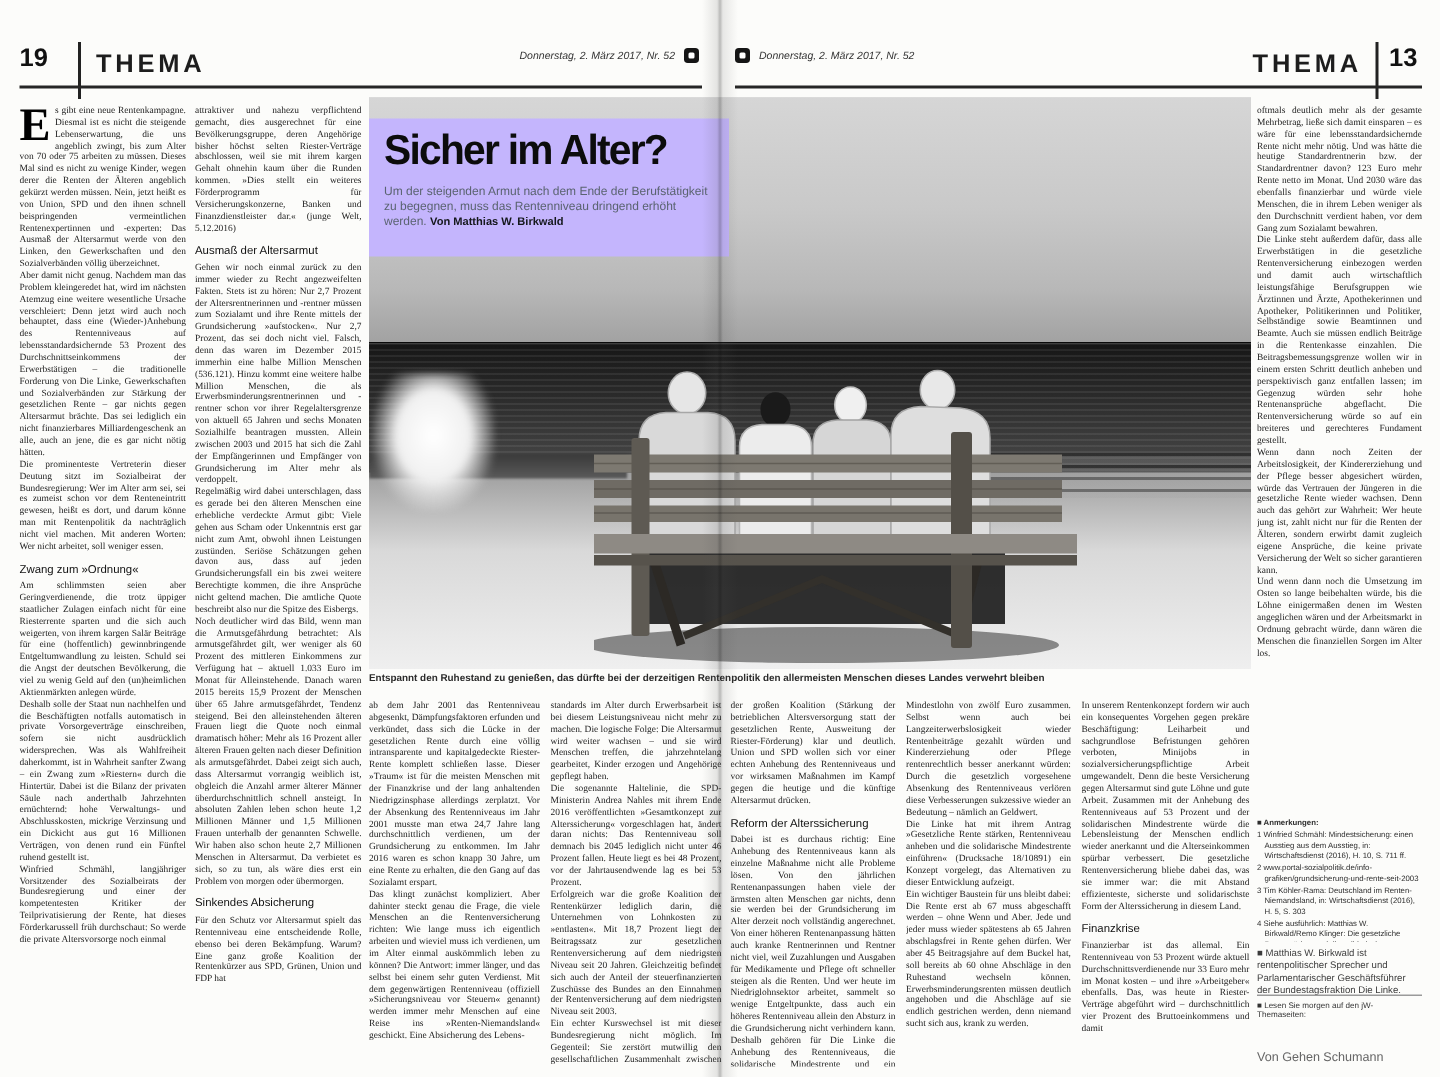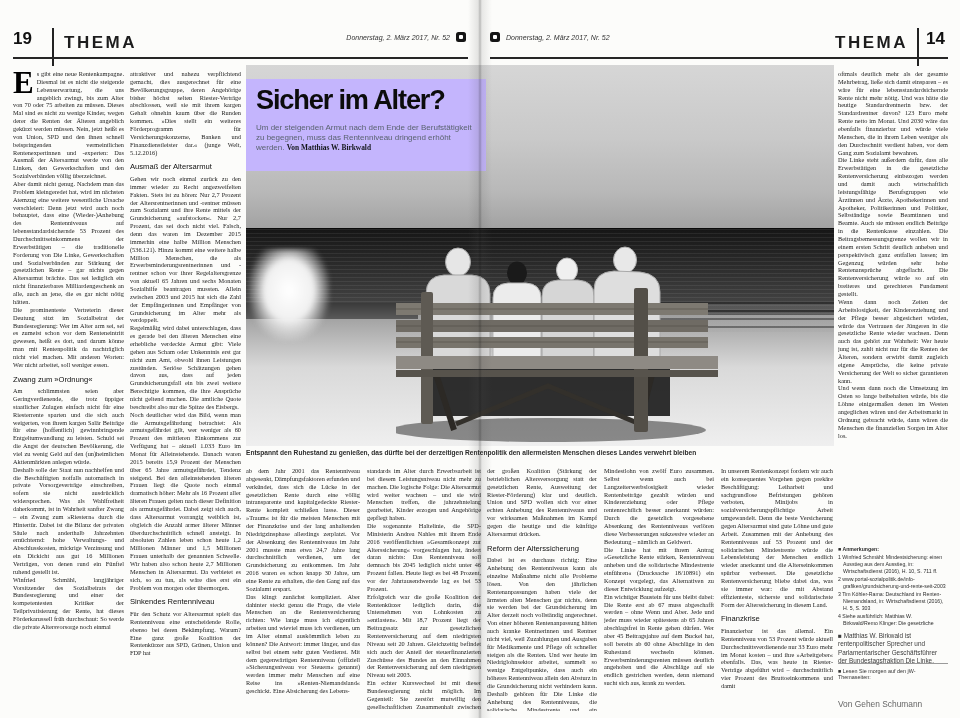--- a/index.html
+++ b/index.html
@@ -18,21 +18,21 @@
   
   .col{position:absolute;font-size:6.3px;line-height:1.25;text-align:justify;color:#1b1b1b;overflow:hidden;hyphens:auto;}
   .block{white-space:pre-line;}
   .colhead{font-family:"Liberation Sans",sans-serif;font-weight:normal;font-size:7.6px;color:#111;margin:6px 0 3px;}
   .dropcap::first-letter{float:left;font-size:31px;line-height:24px;padding:1px 3px 0 0;font-weight:bold;color:#000;}
 
   
   .hlbox{position:absolute;left:246px;top:79px;width:240px;height:92px;background:#c4b5fd;z-index:3;box-sizing:border-box;padding:5px 8px 0 10px;}
   .headline{font-family:"Liberation Sans",sans-serif;font-weight:900;font-size:28px;letter-spacing:-1.2px;color:#0c0c0c;margin:0;transform:scaleX(.97);transform-origin:0 50%;white-space:nowrap;}
   .deck{font-family:"Liberation Sans",sans-serif;font-size:8px;line-height:1.22;color:#5a6370;margin-top:7px;width:218px;}
-  .byline{font-weight:bold;color:#14171b;font-size:7.4px;font-family:Liberation Serif, serif;}
+  .byline{font-weight:bold;color:#14171b;font-size:7.4px;}
 
   
   .photo{position:absolute;left:246px;top:65px;width:588px;height:381px;overflow:hidden;background:#bbb;z-index:1;}
   .sky{position:absolute;left:0;top:0;width:588px;height:163px;background:linear-gradient(#d6d6d6,#c9c9c9 45%,#b8b8b8 78%,#a2a2a2);}
   .sea{position:absolute;left:0;top:163px;width:588px;height:87px;background:linear-gradient(#161616,#2d2d2d 45%,#4a4a4a);border-top:1px solid #0b0b0b;}
   .sea::after{content:"";position:absolute;inset:0;background:repeating-linear-gradient(180deg,rgba(255,255,255,.07) 0 1px,transparent 1px 4px);}
   .pavement{position:absolute;left:0;top:250px;width:588px;height:131px;background:linear-gradient(#9f9f9f,#d9d9d9 40%,#efefef);}
   .seawall{position:absolute;left:0;top:238px;width:172px;height:16px;background:linear-gradient(#3a3a3a,#5a5a5a);filter:blur(.6px);}
   .railing{position:absolute;left:406px;top:237px;width:182px;height:30px;background:repeating-linear-gradient(180deg,rgba(25,25,25,.55) 0 2px,rgba(160,160,160,.25) 2px 8px);opacity:.8;}
   .splash{position:absolute;left:2px;top:184px;width:82px;height:92px;background:radial-gradient(ellipse at 50% 45%,#ffffff 0%,#f0f0f0 42%,rgba(220,220,220,0) 74%);filter:blur(2px);}
@@ -62,21 +62,21 @@
   <span class="hbar" style="left:52px;top:28px;"></span>
   <span class="sect" style="left:64px;top:33px;">THEMA</span>
   <span class="date" style="left:290px;top:34px;width:160px;text-align:right;">Donnerstag, 2. März 2017, Nr. 52</span>
   <span class="logo" style="left:456px;top:32px;"></span>
   <div class="rule" style="left:13px;top:57px;width:455px;"></div>
 
   <span class="logo" style="left:490px;top:32px;"></span>
   <span class="date" style="left:506px;top:34px;">Donnerstag, 2. März 2017, Nr. 52</span>
   <span class="sect" style="left:790px;top:33px;width:118px;text-align:right;">THEMA</span>
   <span class="hbar" style="left:917px;top:28px;"></span>
-  <span class="pnum" style="left:926px;top:29px;">14</span>
+  <span class="pnum" style="left:926px;top:29px;">13</span>
   <div class="rule" style="left:490px;top:57px;width:458px;"></div>
 
   <div class="photo">
     <div class="sky"></div>
     <div class="sea"></div>
     <div class="pavement"></div>
     <div class="seawall"></div>
     <div class="railing"></div>
     <div class="splash"></div>
     <svg class="benchsvg" viewBox="0 0 322 200">
@@ -122,21 +122,21 @@
     <div class="block">Am schlimmsten seien aber Geringverdienende, die trotz üppiger staatlicher Zulagen einfach nicht für eine Riesterrente sparten und die sich auch weigerten, von ihrem kargen Salär Beiträge für eine (hoffentlich) gewinnbringende Entgeltumwandlung zu leisten. Schuld sei die Angst der deutschen Bevölkerung, die viel zu wenig Geld auf den (un)heimlichen Aktienmärkten anlegen würde.
 Deshalb solle der Staat nun nachhelfen und die Beschäftigten notfalls automatisch in private Vorsorgeverträge einschreiben, sofern sie nicht ausdrücklich widersprechen. Was als Wahlfreiheit daherkommt, ist in Wahrheit sanfter Zwang – ein Zwang zum »Riestern« durch die Hintertür. Dabei ist die Bilanz der privaten Säule nach anderthalb Jahrzehnten ernüchternd: hohe Verwaltungs- und Abschlusskosten, mickrige Verzinsung und ein Dickicht aus gut 16 Millionen Verträgen, von denen rund ein Fünftel ruhend gestellt ist.
 Winfried Schmähl, langjähriger Vorsitzender des Sozialbeirats der Bundesregierung und einer der kompetentesten Kritiker der Teilprivatisierung der Rente, hat dieses Förderkarussell früh durchschaut: So werde die private Altersvorsorge noch einmal</div>
   </div>
   <div class="col" style="left:130px;top:70px;width:111px;height:641px;">
     <div class="block">attraktiver und nahezu verpflichtend gemacht, dies ausgerechnet für eine Bevölkerungsgruppe, deren Angehörige bisher höchst selten Riester-Verträge abschlossen, weil sie mit ihrem kargen Gehalt ohnehin kaum über die Runden kommen. »Dies stellt ein weiteres Förderprogramm für Versicherungskonzerne, Banken und Finanzdienstleister dar.« (junge Welt, 5.12.2016)</div>
     <div class="colhead">Ausmaß der Altersarmut</div>
     <div class="block">Gehen wir noch einmal zurück zu den immer wieder zu Recht angezweifelten Fakten. Stets ist zu hören: Nur 2,7 Prozent der Altersrentnerinnen und -rentner müssen zum Sozialamt und ihre Rente mittels der Grundsicherung »aufstocken«. Nur 2,7 Prozent, das sei doch nicht viel. Falsch, denn das waren im Dezember 2015 immerhin eine halbe Million Menschen (536.121). Hinzu kommt eine weitere halbe Million Menschen, die als Erwerbsminderungsrentnerinnen und -rentner schon vor ihrer Regelaltersgrenze von aktuell 65 Jahren und sechs Monaten Sozialhilfe beantragen mussten. Allein zwischen 2003 und 2015 hat sich die Zahl der Empfängerinnen und Empfänger von Grundsicherung im Alter mehr als verdoppelt.
 Regelmäßig wird dabei unterschlagen, dass es gerade bei den älteren Menschen eine erhebliche verdeckte Armut gibt: Viele gehen aus Scham oder Unkenntnis erst gar nicht zum Amt, obwohl ihnen Leistungen zustünden. Seriöse Schätzungen gehen davon aus, dass auf jeden Grundsicherungsfall ein bis zwei weitere Berechtigte kommen, die ihre Ansprüche nicht geltend machen. Die amtliche Quote beschreibt also nur die Spitze des Eisbergs.
 Noch deutlicher wird das Bild, wenn man die Armutsgefährdung betrachtet: Als armutsgefährdet gilt, wer weniger als 60 Prozent des mittleren Einkommens zur Verfügung hat – aktuell 1.033 Euro im Monat für Alleinstehende. Danach waren 2015 bereits 15,9 Prozent der Menschen über 65 Jahre armutsgefährdet, Tendenz steigend. Bei den alleinstehenden älteren Frauen liegt die Quote noch einmal dramatisch höher: Mehr als 16 Prozent aller älteren Frauen gelten nach dieser Definition als armutsgefährdet. Dabei zeigt sich auch, dass Altersarmut vorrangig weiblich ist, obgleich die Anzahl armer älterer Männer überdurchschnittlich schnell ansteigt. In absoluten Zahlen leben schon heute 1,2 Millionen Männer und 1,5 Millionen Frauen unterhalb der genannten Schwelle. Wir haben also schon heute 2,7 Millionen Menschen in Altersarmut. Da verbietet es sich, so zu tun, als wäre dies erst ein Problem von morgen oder übermorgen.</div>
-    <div class="colhead">Sinkendes Rentenniveau</div>
+    <div class="colhead">Sinkendes Absicherung</div>
     <div class="block">Für den Schutz vor Altersarmut spielt das Rentenniveau eine entscheidende Rolle, ebenso bei deren Bekämpfung. Warum? Eine ganz große Koalition der Rentenkürzer aus SPD, Grünen, Union und FDP hat</div>
   </div>
   <div class="col" style="left:246px;top:467px;width:114px;height:244px;">
     <div class="block">ab dem Jahr 2001 das Rentenniveau abgesenkt, Dämpfungsfaktoren erfunden und verkündet, dass sich die Lücke in der gesetzlichen Rente durch eine völlig intransparente und kapitalgedeckte Riester-Rente komplett schließen lasse. Dieser »Traum« ist für die meisten Menschen mit der Finanzkrise und der lang anhaltenden Niedrigzinsphase allerdings zerplatzt. Vor der Absenkung des Rentenniveaus im Jahr 2001 musste man etwa 24,7 Jahre lang durchschnittlich verdienen, um der Grundsicherung zu entkommen. Im Jahr 2016 waren es schon knapp 30 Jahre, um eine Rente zu erhalten, die den Gang auf das Sozialamt erspart.
 Das klingt zunächst kompliziert. Aber dahinter steckt genau die Frage, die viele Menschen an die Rentenversicherung richten: Wie lange muss ich eigentlich arbeiten und wieviel muss ich verdienen, um im Alter einmal auskömmlich leben zu können? Die Antwort: immer länger, und das selbst bei einem sehr guten Verdienst. Mit dem gegenwärtigen Rentenniveau (offiziell »Sicherungsniveau vor Steuern« genannt) werden immer mehr Menschen auf eine Reise ins »Renten-Niemandsland« geschickt. Eine Absicherung des Lebens-</div>
   </div>
   <div class="col" style="left:367px;top:467px;width:114px;height:244px;">
     <div class="block">standards im Alter durch Erwerbsarbeit ist bei diesem Leistungsniveau nicht mehr zu machen. Die logische Folge: Die Altersarmut wird weiter wachsen – und sie wird Menschen treffen, die jahrzehntelang gearbeitet, Kinder erzogen und Angehörige gepflegt haben.
 Die sogenannte Haltelinie, die SPD-Ministerin Andrea Nahles mit ihrem Ende 2016 veröffentlichten »Gesamtkonzept zur Alterssicherung« vorgeschlagen hat, ändert daran nichts: Das Rentenniveau soll demnach bis 2045 lediglich nicht unter 46 Prozent fallen. Heute liegt es bei 48 Prozent, vor der Jahrtausendwende lag es bei 53 Prozent.
 Erfolgreich war die große Koalition der Rentenkürzer lediglich darin, die Unternehmen von Lohnkosten zu »entlasten«. Mit 18,7 Prozent liegt der Beitragssatz zur gesetzlichen Rentenversicherung auf dem niedrigsten Niveau seit 20 Jahren. Gleichzeitig befindet sich auch der Anteil der steuerfinanzierten Zuschüsse des Bundes an den Einnahmen der Rentenversicherung auf dem niedrigsten Niveau seit 2003.

